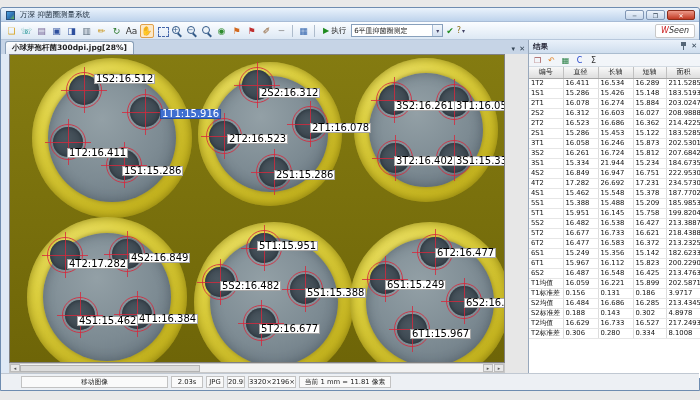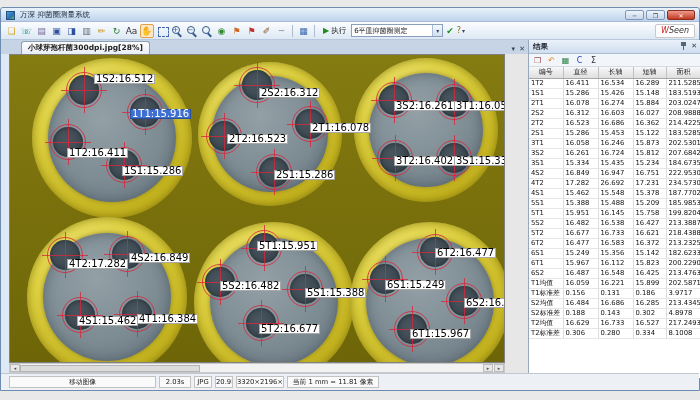--- a/index.html
+++ b/index.html
@@ -42,21 +42,21 @@
     font-size:6px;line-height:11px;text-align:center;color:#446;}
   .small-glyph{font-size:9px;margin:0 3px;flex:none;}
   .help-btn{display:flex;align-items:center;flex:none;font-size:8px;color:#8a6a10;gap:1px;}
   .help-btn .arrow{font-size:6px;color:#446;}
   .logo-badge{position:absolute;right:4px;top:16px;width:40px;height:14px;background:#fff;
     border:1px solid #c8c8c8;border-radius:2px;font-style:italic;font-size:8px;line-height:12px;
     text-align:center;color:#333;}
   .logo-badge::first-letter{color:#c22;}
   
   .tabstrip{position:absolute;left:0;top:32px;width:527px;height:14px;background:#c6d4e6;}
-  .doc-tab{position:absolute;left:20px;bottom:0;height:13px;padding:0 6px;
+  .doc-tab{position:absolute;left:4px;bottom:0;height:13px;padding:0 6px;
     background:linear-gradient(#fdfdfd,#e8eef6);border:1px solid #8aa0b8;border-bottom:none;
     border-radius:3px 3px 0 0;font-size:7.5px;font-weight:bold;color:#222;line-height:12px;}
   .doc-tab-btns{position:absolute;right:3px;bottom:1px;display:flex;gap:4px;
     font-size:7px;color:#345;}
   
   .viewport{position:absolute;left:8px;top:46px;width:496px;height:309px;
     border:1px solid #808080;overflow:hidden;
     background:linear-gradient(#847b11,#6e6508);}
   .dish{position:absolute;border-radius:50%;
     background:radial-gradient(circle at 38% 30%,#f0e678 0%,#ddd040 38%,#c4b31f 72%,#a3940e 100%);
@@ -97,21 +97,21 @@
   .rtable-wrap{position:absolute;left:0;top:27px;width:100%;height:311px;overflow:hidden;background:#fff;}
   table.rtable{border-collapse:collapse;table-layout:fixed;width:172px;}
   .rtable th{height:11px;font-size:7px;font-weight:normal;color:#222;
     background:linear-gradient(#f8f8f8,#dedede);border-right:1px solid #c0c0c0;
     border-bottom:1px solid #a8a8a8;padding:0 2px;text-align:center;overflow:hidden;}
   .rtable td{height:9px;font-size:6.8px;line-height:9px;color:#111;border-right:1px solid #dcdcdc;
     border-bottom:1px solid #e6e6e6;padding:0 2px;white-space:nowrap;overflow:hidden;}
   .rtable tr.sel td{background:#316ac5;color:#fff;border-color:#316ac5;}
   
   .statusbar{position:absolute;left:0;top:365px;width:100%;height:17px;background:#edf0f4;
-    border-top:1px solid #c0c8d2;display:flex;align-items:center;padding-left:8px;gap:3px;}
+    border-top:1px solid #c0c8d2;display:flex;align-items:center;padding-left:20px;gap:3px;}
   .seg{height:12px;background:#fafafa;border:1px solid #c2c2c2;font-size:6.8px;color:#222;
     line-height:10px;text-align:center;overflow:hidden;white-space:nowrap;flex:none;}
 </style>
 </head>
 <body>
 
 <div class="window">
 
   <div class="titlebar">
     <span class="appicon"></span>
@@ -186,21 +186,21 @@
       <div class="agar" style="left: 38px; top: 19px; width: 128px; height: 128px;"></div>
       <div class="zone" style="left: 59px; top: 20px;"></div>
       <div class="zring" style="left: 56px; top: 17px;"></div>
       <div class="zcross-h" style="left: 51px; top: 35px;"></div>
       <div class="zcross-v" style="left: 74px; top: 12px;"></div>
       <div class="zlabel" style="left: 84px; top: 19px;">1S2:16.512</div>
       <div class="zone" style="left: 120px; top: 42px;"></div>
       <div class="zring" style="left: 117px; top: 39px;"></div>
       <div class="zcross-h" style="left: 112px; top: 57px;"></div>
       <div class="zcross-v" style="left: 135px; top: 34px;"></div>
-      <div class="zlabel sel" style="left: 120px; top: 54px;">1T1:15.916</div>
+      <div class="zlabel sel" style="left: 150px; top: 54px;">1T1:15.916</div>
       <div class="zone" style="left: 43px; top: 72px;"></div>
       <div class="zring" style="left: 40px; top: 69px;"></div>
       <div class="zcross-h" style="left: 35px; top: 87px;"></div>
       <div class="zcross-v" style="left: 58px; top: 64px;"></div>
       <div class="zlabel" style="left: 57px; top: 93px;">1T2:16.411</div>
       <div class="zone" style="left: 99px; top: 95px;"></div>
       <div class="zring" style="left: 96px; top: 92px;"></div>
       <div class="zcross-h" style="left: 91px; top: 110px;"></div>
       <div class="zcross-v" style="left: 114px; top: 87px;"></div>
       <div class="zlabel" style="left: 112px; top: 111px;">1S1:15.286</div>
@@ -411,21 +411,21 @@
             <tr>
               <td>3S2</td>
               <td>16.261</td>
               <td>16.724</td>
               <td>15.812</td>
               <td>207.6842</td>
             </tr>
             <tr>
               <td>3S1</td>
               <td>15.334</td>
-              <td>15.435</td>
+              <td>21.944</td>
               <td>15.234</td>
               <td>184.6735</td>
             </tr>
             <tr>
               <td>4S2</td>
               <td>16.849</td>
               <td>16.947</td>
               <td>16.751</td>
               <td>222.9530</td>
             </tr>

